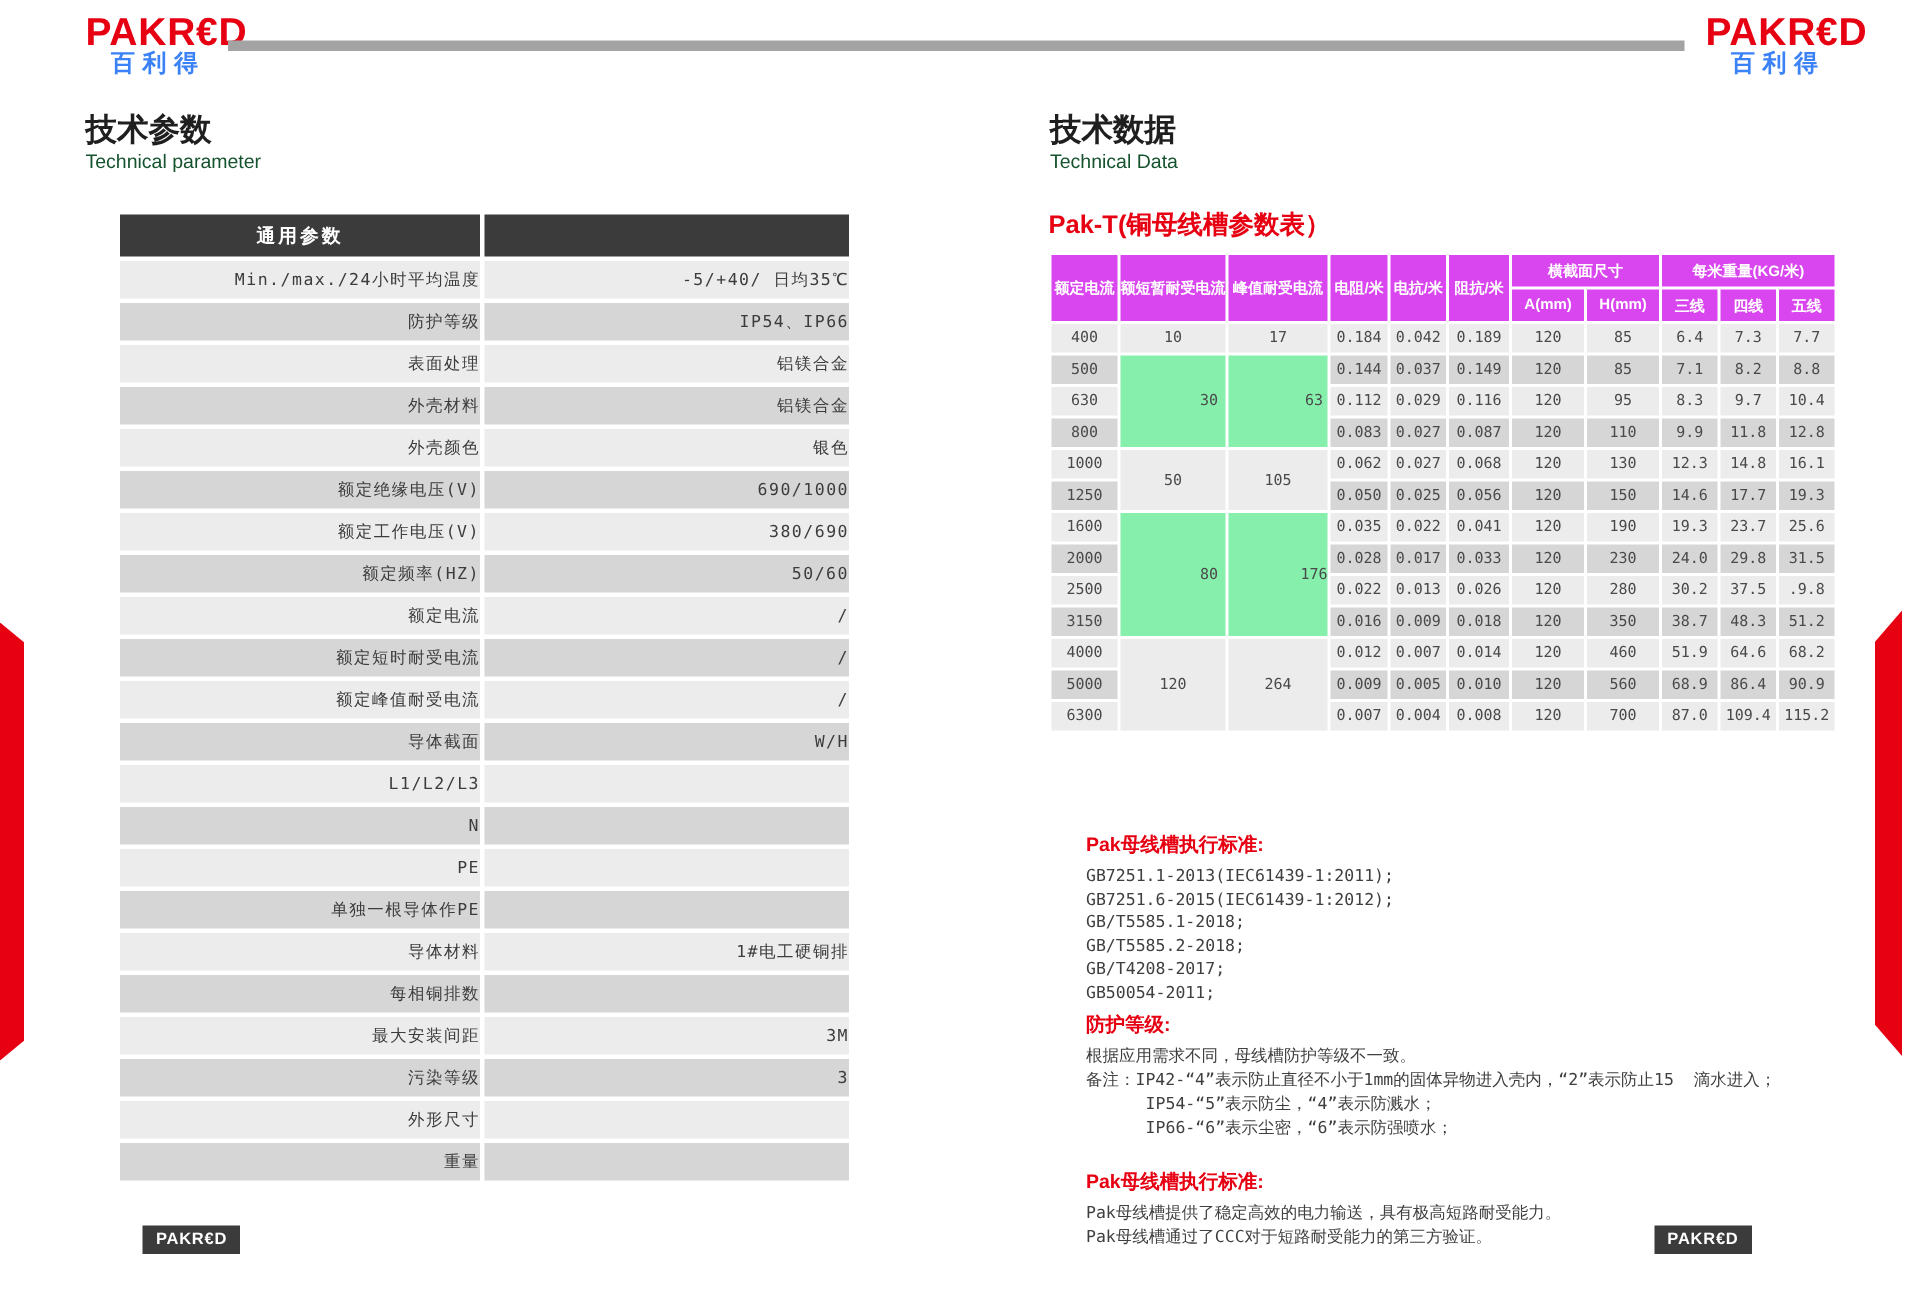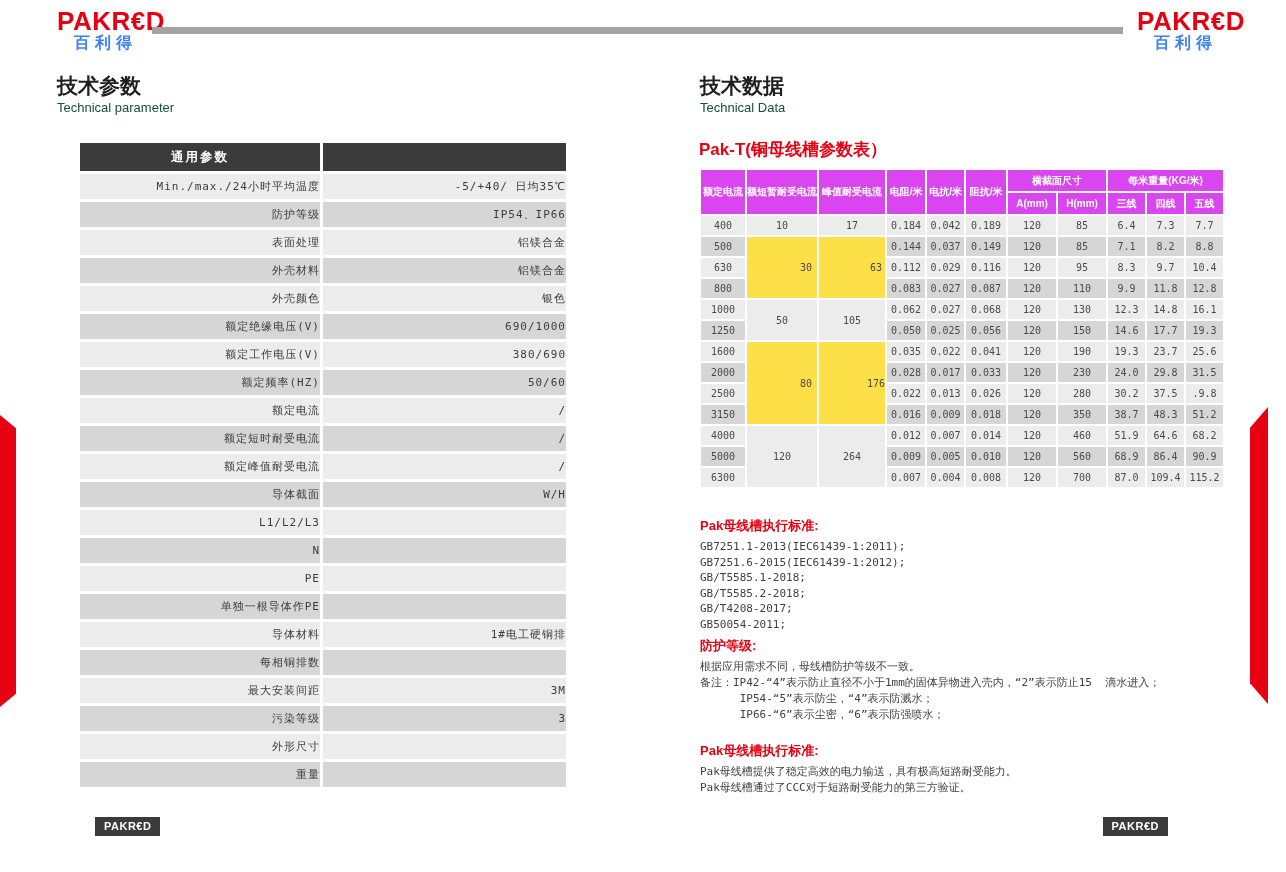--- a/index.html
+++ b/index.html
@@ -27,25 +27,25 @@
   .left-table tbody tr:nth-child(even) td{background:#d6d6d6;}
 
   
   .pak-title{position:absolute;left:699px;top:138px;font-size:17px;font-weight:bold;color:#e60012;}
   .right-table{position:absolute;left:699px;top:168px;border-collapse:separate;border-spacing:2px;table-layout:fixed;}
   .right-table th{background:#d946ef;color:#fff;font-size:10px;font-weight:bold;height:21px;padding:0;}
   .right-table td{height:19px;font-size:10px;text-align:center;color:#4a4a4a;padding:0;
                   font-family:"DejaVu Sans Mono","Liberation Mono",monospace;}
   .right-table tbody tr:nth-child(odd) td{background:#ececec;}
   .right-table tbody tr:nth-child(even) td{background:#d6d6d6;}
-  .right-table tbody tr td.mdark{background:#fde047;padding-left:48px;}
+  .right-table tbody tr td.mdark{background:#86efac;padding-left:48px;}
   .right-table tbody tr td.mlight{background:#ececec;}
 
   
-  .tblock{position:absolute;left:700px;}
+  .tblock{position:absolute;left:724px;margin-top:37px;}
   .tblock-heading{color:#e60012;font-weight:bold;font-size:13px;margin-bottom:4px;}
   .tblock-lines div{font-size:11px;line-height:15.5px;color:#3f3f3f;white-space:pre;
                     font-family:"DejaVu Sans Mono","Liberation Mono",monospace;}
   .tblock2 .tblock-lines div{line-height:16px;}
 
   
   .footer{position:absolute;top:817px;display:flex;height:19px;}
   .footer-left{left:57px;}
   .footer-right{right:62px;}
   .pg-num{background:#e60012;color:#fff;font-size:14px;min-width:38px;text-align:center;line-height:19px;margin-top:36px;}

